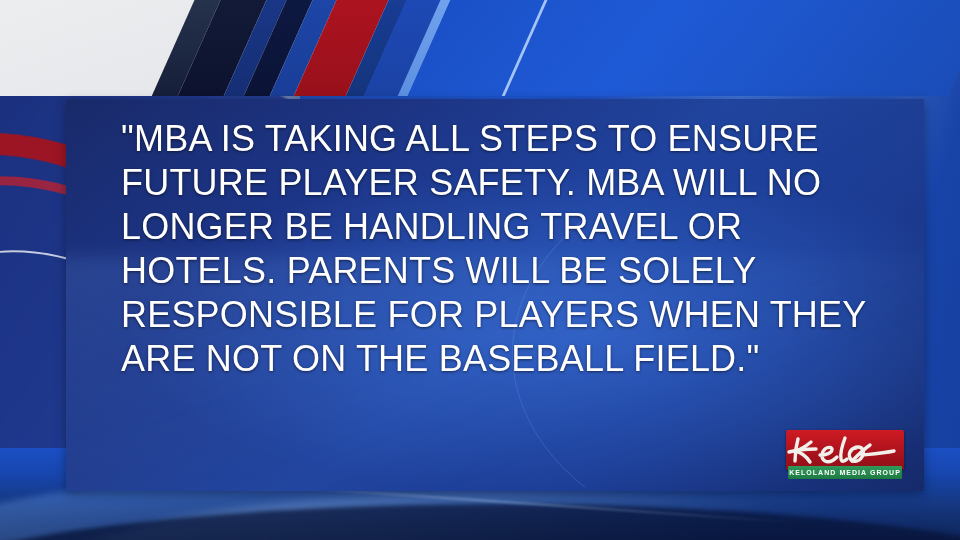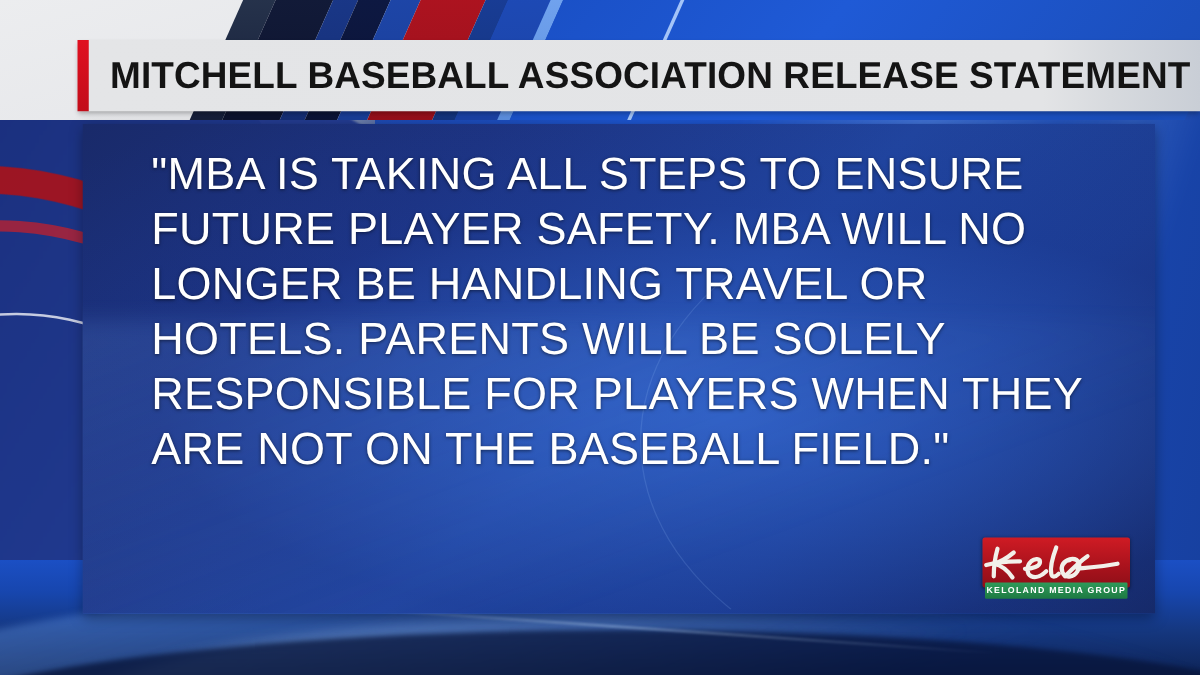--- a/index.html
+++ b/index.html
@@ -328,24 +328,20 @@
 
   <div class="bottom-band">
     <div class="bb-sweep"></div>
     <div class="bb-sweep2"></div>
     <div class="bb-dark"></div>
     <div class="bb-glow"></div>
     <div class="bb-line" style="left:60px; top:30px; width:700px; transform:rotate(2deg);"></div>
     <div class="bb-line" style="left:180px; top:52px; width:620px; transform:rotate(4deg); opacity:.7;"></div>
   </div>
 
-  <div class="headline-banner">
-    <div class="headline-accent"></div>
-    <div class="headline-text">MITCHELL BASEBALL ASSOCIATION RELEASE STATEMENT</div>
-  </div>
 
   <div class="quote-panel">
     <div class="quote-panel-fix"></div>
     <div class="qp-sheen"></div>
     <div class="qp-arc"></div>
     <div class="quote-text">"MBA IS TAKING ALL STEPS TO ENSURE
 FUTURE PLAYER SAFETY.  MBA WILL NO
 LONGER BE HANDLING TRAVEL OR
 HOTELS.  PARENTS WILL BE SOLELY
 RESPONSIBLE FOR PLAYERS WHEN THEY

